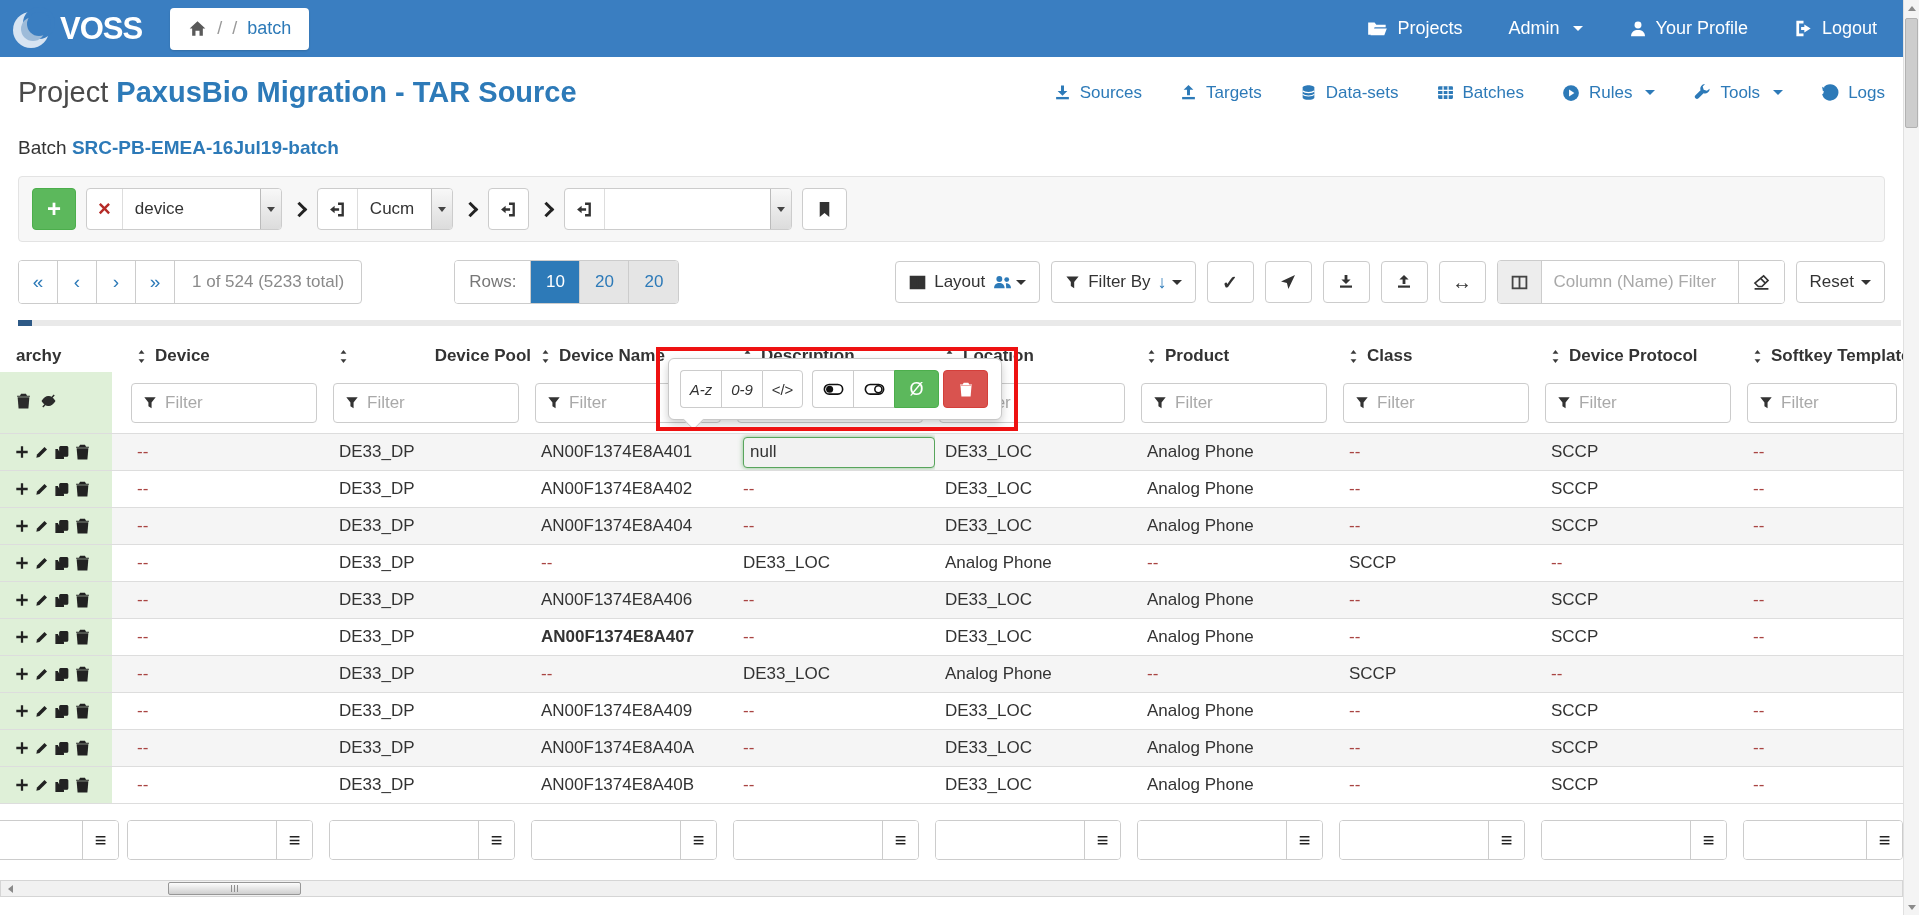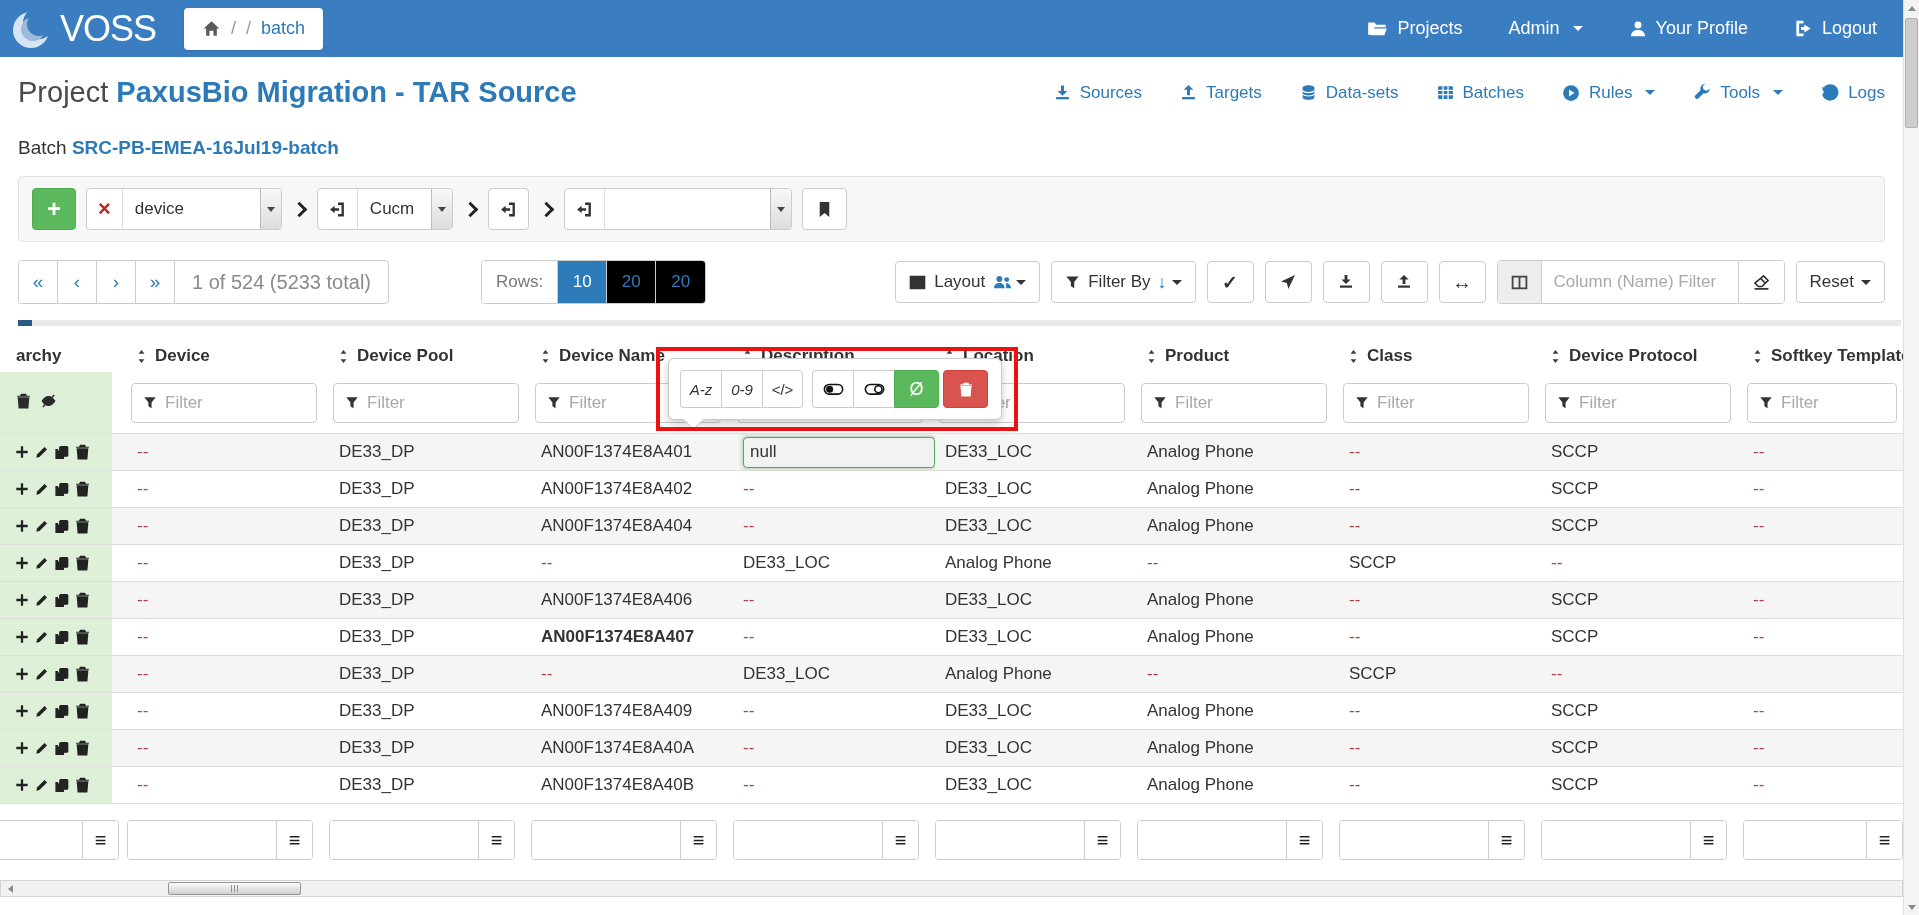--- a/index.html
+++ b/index.html
@@ -3,21 +3,21 @@
 <meta charset="utf-8">
 <style>
 * { box-sizing: border-box; margin: 0; padding: 0; }
 html,body { width:1919px; height:915px; }
 body { font-family:"Liberation Sans",sans-serif; background:#fff; }
 .screen { position:relative; width:1919px; height:915px; overflow:hidden; background:#fff; color:#333; }
 
 
 .navbar { position:absolute; top:0; left:0; width:1903px; height:57px; background:#3a7ec1; display:flex; align-items:center; padding:0 26px 0 10px; }
 .logo { display:flex; align-items:center; gap:4px; }
-.logo-text { color:#fff; font-size:36px; font-weight:normal; letter-spacing:-1px; }
+.logo-text { color:#fff; font-size:31px; font-weight:bold; letter-spacing:-1px; }
 .breadcrumb { margin-left:28px; background:#fff; border-radius:4px; height:42px; display:flex; align-items:center; padding:0 18px; gap:10px; font-size:18px; color:#999; box-shadow:0 1px 2px rgba(0,0,0,.15); }
 .breadcrumb .crumb-current { color:#2d7ab8; }
 .nav-right { margin-left:auto; display:flex; align-items:center; gap:46px; }
 .nav-item { display:flex; align-items:center; gap:9px; color:#fff; font-size:18px; cursor:pointer; }
 .nav-item svg { fill:#fff; }
 .caret { display:inline-block; width:0; height:0; border-left:5px solid transparent; border-right:5px solid transparent; border-top:5px solid currentColor; margin-left:4px; }
 
 
 .title-row { position:absolute; top:76px; left:18px; right:34px; display:flex; align-items:center; justify-content:space-between; }
 .page-title { font-size:29px; color:#4a4a4a; white-space:nowrap; }
@@ -42,24 +42,24 @@
 .sel-strip { width:21px; align-self:stretch; background:linear-gradient(#f8f8f8,#dcdcdc); border-left:1px solid #bbb; display:flex; align-items:center; justify-content:center; }
 .sel-strip i { width:0; height:0; border-left:4px solid transparent; border-right:4px solid transparent; border-top:5px solid #444; }
 .chev { width:11px; height:11px; border-top:3.5px solid #222; border-right:3.5px solid #222; transform:rotate(45deg); margin:0 2px; }
 
 
 .toolbar { position:absolute; top:260px; left:18px; right:34px; height:44px; display:flex; align-items:center; }
 .joined { display:flex; border:1px solid #ccc; border-radius:4px; background:#fff; height:44px; overflow:hidden; }
 .joined > * { border-right:1px solid #ccc; }
 .joined > *:last-child { border-right:none; }
 .pg-btn { width:39px; display:flex; align-items:center; justify-content:center; font-size:19px; color:#2d7ab8; cursor:pointer; background:#fff; }
-.pg-status { display:flex; align-items:center; padding:0 17px; color:#8a8a8a; font-size:20px; }
+.pg-status { display:flex; align-items:center; padding:0 17px; color:#8a8a8a; font-size:17px; }
 .rows-group { margin-left:92px; }
 .rows-label { display:flex; align-items:center; padding:0 14px; color:#777; font-size:17px; background:#fff; }
-.rows-opt { width:49px; display:flex; align-items:center; justify-content:center; font-size:17px; color:#2d7ab8; cursor:pointer; background:#000000; }
+.rows-opt { width:49px; display:flex; align-items:center; justify-content:center; font-size:17px; color:#2d7ab8; cursor:pointer; background:#e5e5e5; }
 .rows-opt.active { background:#2d7ab8; color:#fff; }
 .tb-right { margin-left:auto; display:flex; align-items:center; gap:11px; }
 .icon-16 { display:inline-flex; }
 .blue-ico svg { fill:#2d7ab8; }
 .blue-arrow { color:#2d7ab8; font-size:18px; font-weight:bold; }
 .cf-group { display:flex; height:44px; border:1px solid #ccc; border-radius:4px; overflow:hidden; background:#fff; }
 .cf-addon { width:44px; background:#ededed; border-right:1px solid #ccc; display:flex; align-items:center; justify-content:center; }
 .cf-input { border:none; outline:none; width:196px; padding:0 12px; font-size:17px; color:#333; }
 .cf-input::placeholder { color:#a9a9a9; }
 .cf-erase { width:46px; border-left:1px solid #ccc; display:flex; align-items:center; justify-content:center; cursor:pointer; background:#fff; }
@@ -427,21 +427,21 @@
         </div>
         <div class="cell" style="width: 202px;">
           <div style="display: inline-flex;">
             <svg width="13" height="15" viewBox="0 0 16 18" fill="#3a3a3a">
               <path d="M8 1l3.6 4.6H4.4z"></path>
               <path d="M8 17l3.6-4.6H4.4z"></path>
             </svg>
           </div>
           <span>Device</span>
         </div>
-        <div class="cell" style="width: 202px;">
+        <div class="cell" style="width: 202px; justify-content: space-between;">
           <div style="display: inline-flex;">
             <svg width="13" height="15" viewBox="0 0 16 18" fill="#3a3a3a">
               <path d="M8 1l3.6 4.6H4.4z"></path>
               <path d="M8 17l3.6-4.6H4.4z"></path>
             </svg>
           </div>
           <span>Device Pool</span>
         </div>
         <div class="cell" style="width: 202px;">
           <div style="display: inline-flex;">

